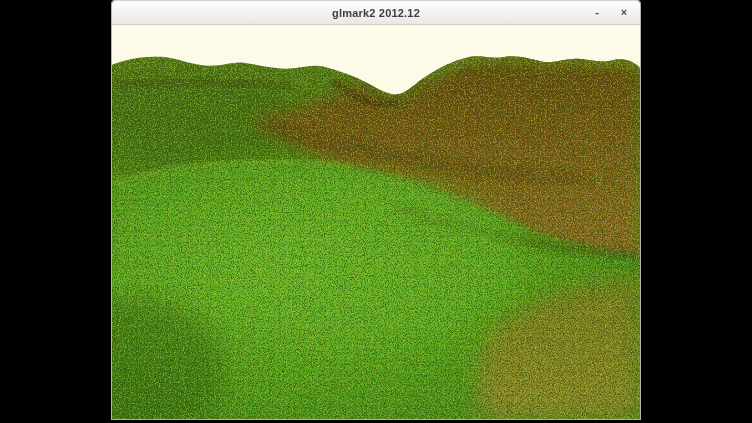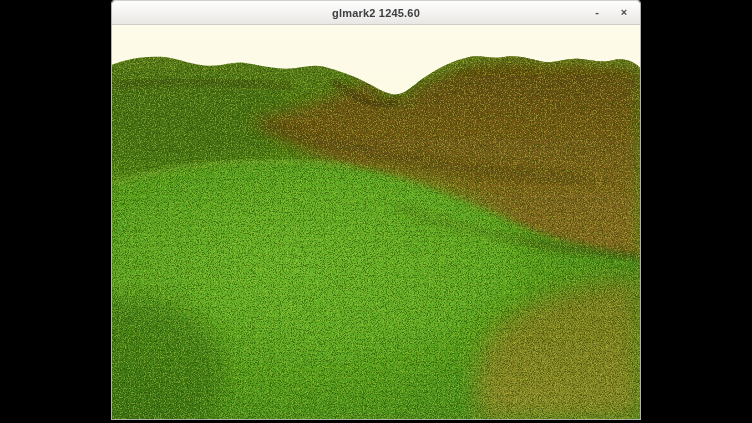--- a/index.html
+++ b/index.html
@@ -37,21 +37,21 @@
   .scene svg{display:block;width:100%;height:100%;}
 </style>
 </head>
 <body>
 
 <div class="screen">
 
   <div class="window">
 
     <div class="titlebar">
-      <div class="title">glmark2 1245.60</div>
+      <div class="title">glmark2 2012.12</div>
       <div class="controls">
         <div class="wbtn">-</div>
         <div class="wbtn">×</div>
       </div>
     </div>
 
     <div class="scene">
       <svg viewBox="0 0 530 397" preserveAspectRatio="none" xmlns="http://www.w3.org/2000/svg">
         <defs>
           <linearGradient id="sky" x1="0" y1="0" x2="0" y2="1">

